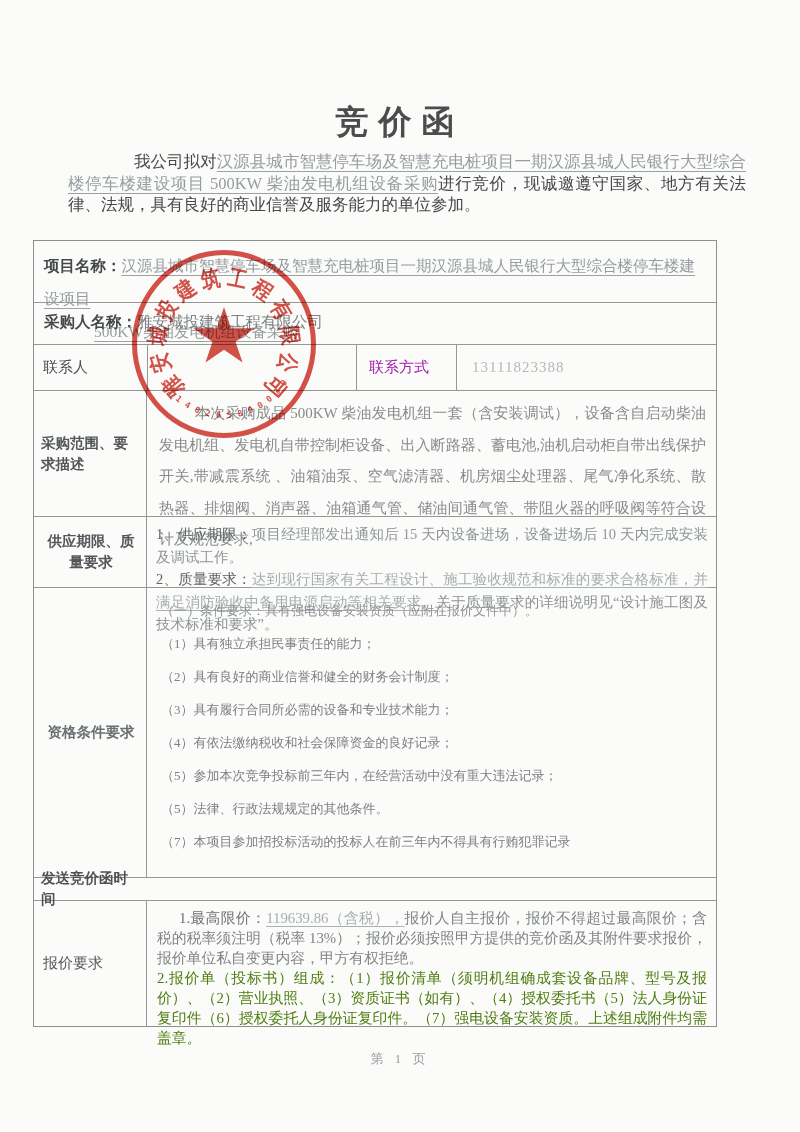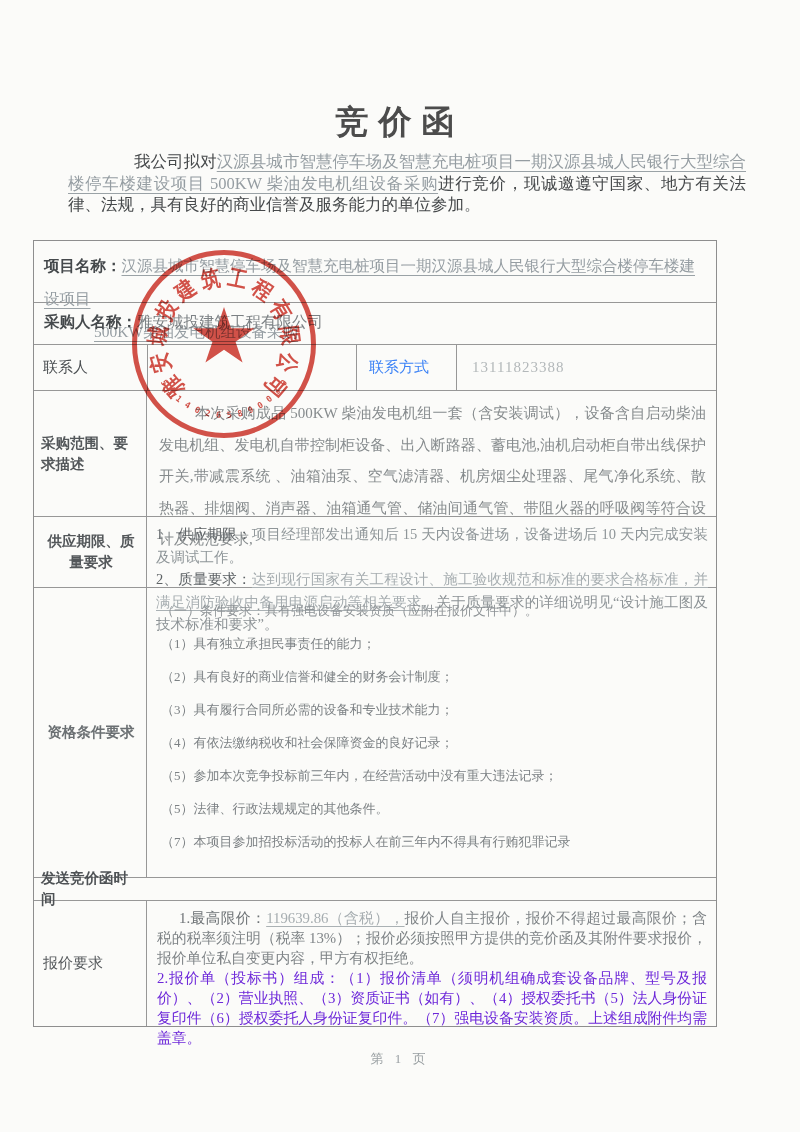--- a/index.html
+++ b/index.html
@@ -56,21 +56,21 @@
   
   .row-purchaser { height:42px; }
   .row-purchaser .cell { width:100%; padding:9px 10px 0 10px; font-size:15.5px; }
   .row-purchaser .lbl-inline { font-weight:bold; color:#45494c; }
   .row-purchaser .val { color:#7c8184; }
 
   
   .row-contact { height:46px; font-size:15px; }
   .c-contact-lbl { flex:0 0 113px; display:flex; align-items:center; padding-left:9px; color:#4b4f52; }
   .c-contact-val { flex:0 0 209px; }
-  .c-method { flex:0 0 100px; display:flex; align-items:center; padding-left:12px; color:#3b82f6; }
+  .c-method { flex:0 0 100px; display:flex; align-items:center; padding-left:12px; color:#a21caf; }
   .c-phone { flex:1 1 auto; display:flex; align-items:center; padding-left:15px; color:#b3b8ba; letter-spacing:1px; }
 
   
   .row-scope { height:126px; }
   .row-scope .content-col { padding:7px 10px 0 12px; font-size:15px; line-height:31.5px;
     text-align:justify; text-indent:36px; color:#868b8d; }
 
   
   .row-supply { height:71px; }
   .row-supply .lbl-col { justify-content:center; text-align:center; }
@@ -96,21 +96,21 @@
   .row-time .lbl-col { padding-top:0; padding-bottom:0; align-items:center; color:#4e5255; }
   .row-time .content-col { display:flex; align-items:center; padding-left:9px; font-size:14.5px; color:#55595c; }
 
   
   .row-quote { height:126px; }
   .row-quote .lbl-col { justify-content:flex-start; padding-left:9px; align-items:center; font-weight:normal; color:#55595c; font-size:15px; }
   .row-quote .content-col { padding:8px 9px 0 10px; font-size:14.8px; line-height:19.8px; text-align:justify; }
   .quote-p1 { text-indent:22px; }
   .q-pre { color:#6e7376; }
   .q-rest { color:#7f8487; }
-  .quote-p2 { color:#6d28d9; margin-top:1px; }
+  .quote-p2 { color:#4d7c0f; margin-top:1px; }
 
   
   .page-footer {
     position:absolute; top:1050px; left:0; width:100%;
     text-align:center; font-size:13px; color:#9aa0a3; letter-spacing:4px;
   }
 
   
   .stamp {
     position:absolute; left:132px; top:250px; width:184px; height:188px;

